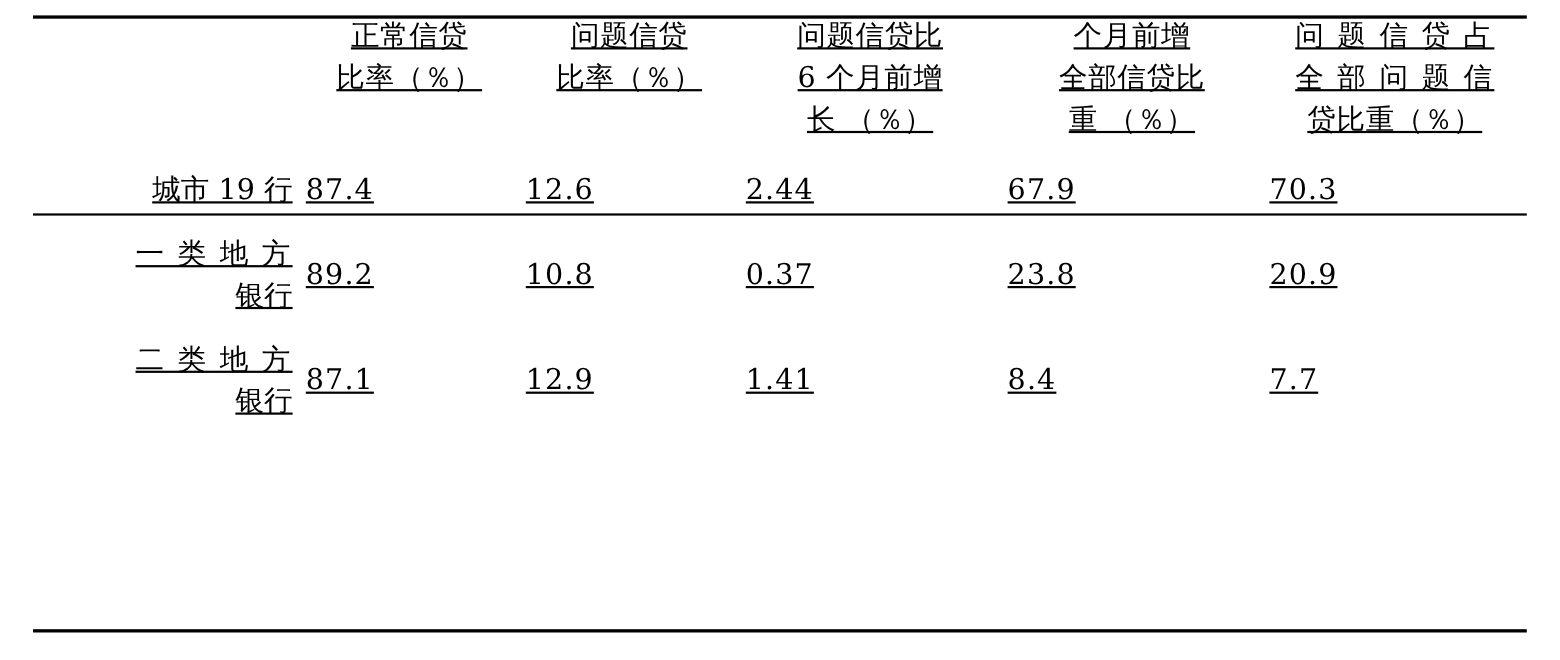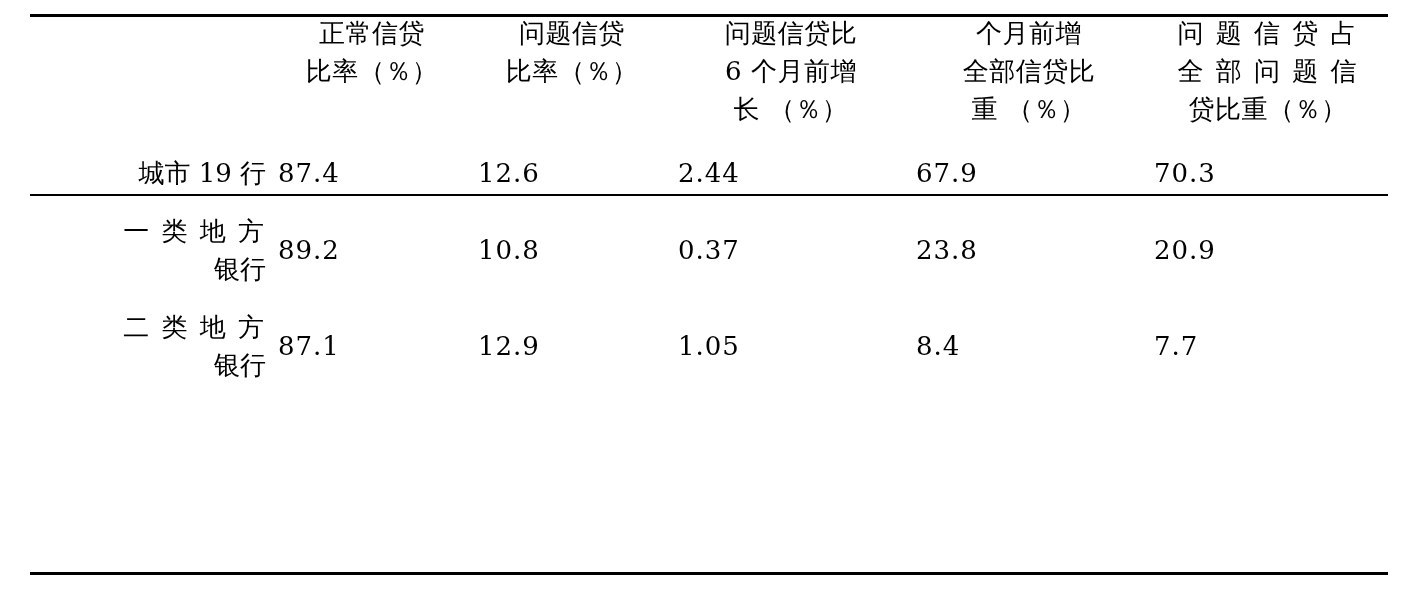--- a/index.html
+++ b/index.html
@@ -13,20 +13,21 @@
     font-family: "DejaVu Serif", "Liberation Serif", serif;
     color: #000000;
     overflow: hidden;
   }
   .table-wrap {
     position: relative;
     width: 1418px;
     height: 452px;
     box-sizing: border-box;
     padding: 0 30px;
+    text-decoration: underline;
   }
   table.data-table {
     width: 1358px;
     border-collapse: collapse;
     table-layout: fixed;
   }
   table.data-table col.c0 { width: 242px; }
   table.data-table col.c1 { width: 200px; }
   table.data-table col.c2 { width: 200px; }
   table.data-table col.c3 { width: 238px; }
@@ -161,19 +162,19 @@
         <td class="num">23.8</td>
         <td class="num">20.9</td>
       </tr>
       <tr>
         <td class="stub">
           <span class="hdr-line justify-cn">二 类 地 方</span>
           <span class="hdr-line">银行</span>
         </td>
         <td class="num">87.1</td>
         <td class="num">12.9</td>
-        <td class="num">1.05</td>
+        <td class="num">1.41</td>
         <td class="num">8.4</td>
         <td class="num">7.7</td>
       </tr>
     </tbody>
   </table>
 </div>
 
 </body></html>

